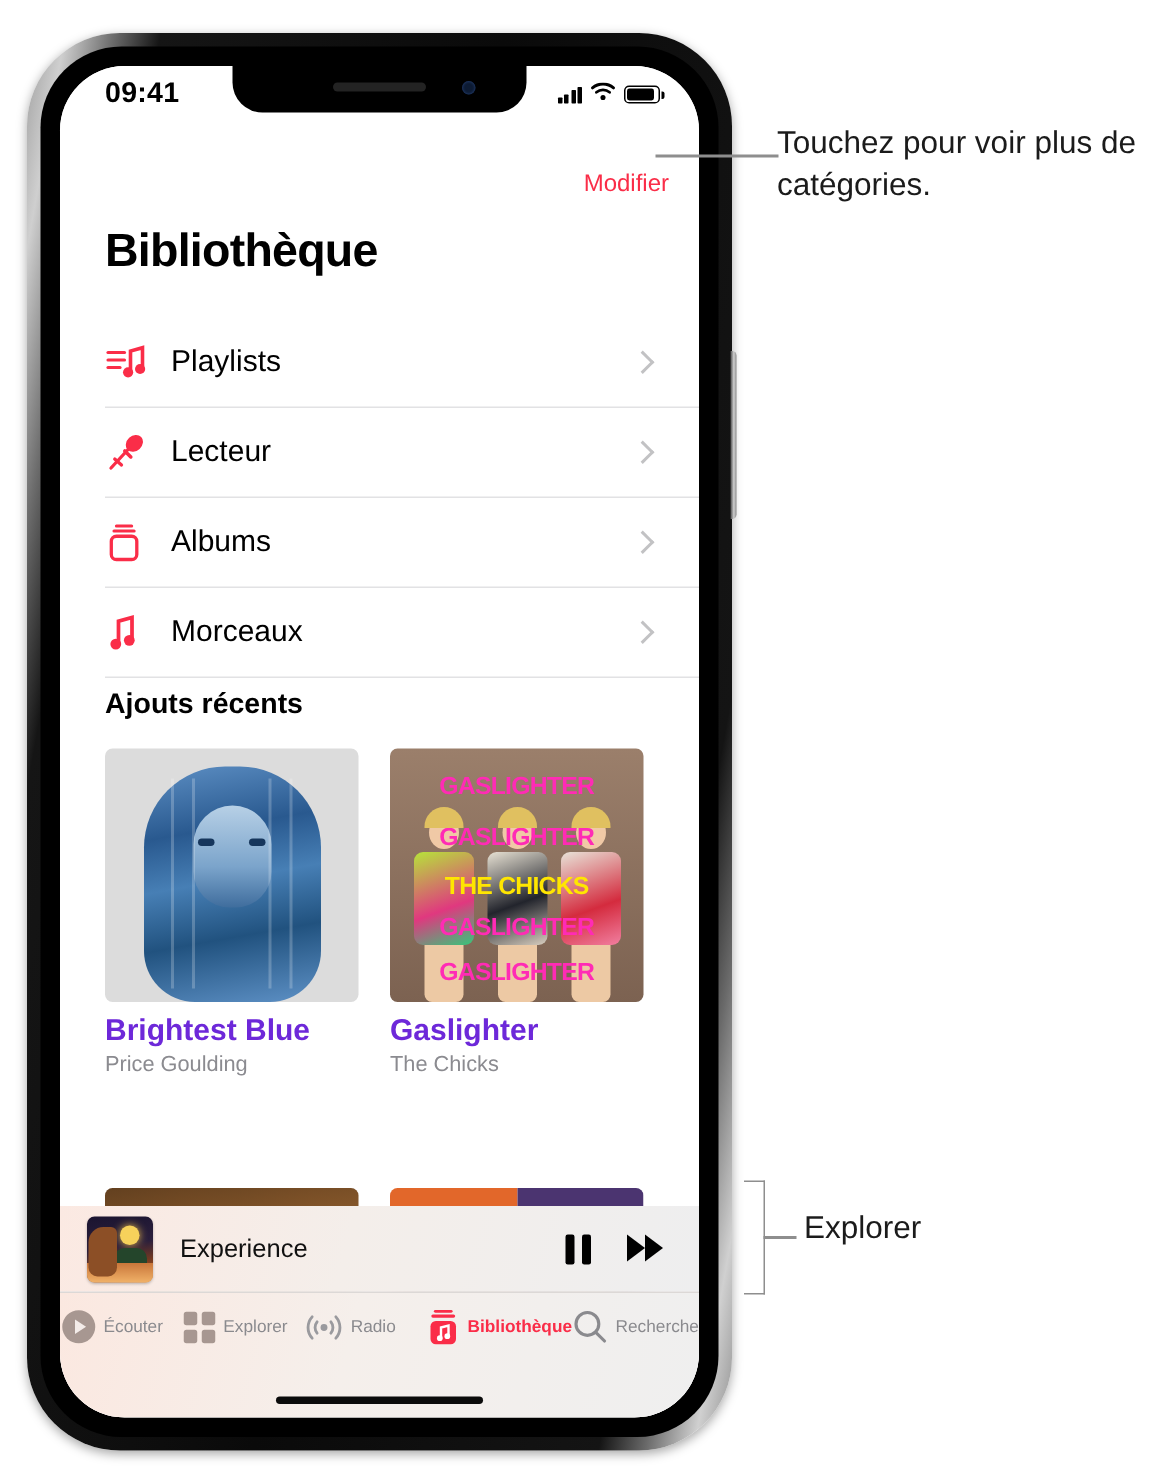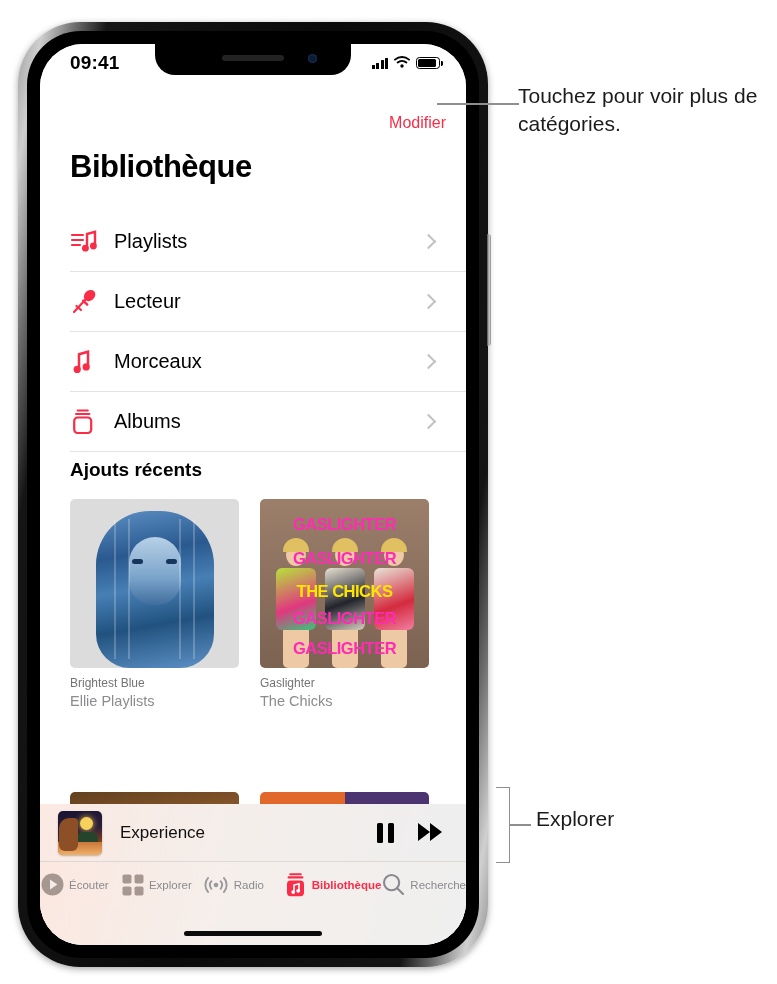--- a/index.html
+++ b/index.html
@@ -100,21 +100,21 @@
   #recent-heading{
     position:absolute;left:30px;top:415px;
     font-size:19px;font-weight:bold;color:#000;margin:0;
   }
   #album-grid{
     position:absolute;left:30px;top:455px;right:14px;
     display:grid;grid-template-columns:169px 169px;gap:14px 21px;
   }
   .album-cell{cursor:pointer;}
   .album-art{width:169px;height:169px;border-radius:5px;overflow:hidden;position:relative;}
-  .album-name{font-size:12px;color:#737373;margin-top:8px;white-space:nowrap;}
+  .album-name{font-size:20px;color:#6d28d9;margin-top:8px;white-space:nowrap;font-weight:bold;}
   .album-artist{font-size:14.5px;color:#8b8b90;margin-top:3px;white-space:nowrap;}
 
   
   .art-bb{background:#dcdcdc;}
   .art-bb .hair{
     position:absolute;left:50%;transform:translateX(-50%);top:12px;
     width:118px;height:157px;border-radius:54px 54px 34px 34px;
     background:linear-gradient(170deg,#5d8fc4 0%,#29598f 28%,#477fb5 48%,#21527f 70%,#5e91c6 100%);
   }
   .art-bb .face{
@@ -279,39 +279,39 @@
                 <ellipse cx="19.6" cy="7.6" rx="6.2" ry="5.1" transform="rotate(-43 19.6 7.6)" fill="#FA2D48"></ellipse>
                 <path d="M13.2 12.6l4 4" stroke="#FA2D48" stroke-width="2.4" stroke-linecap="round"></path>
               </svg>
             </span>
             <span class="cat-label">Lecteur</span>
             <span class="chev"></span>
           </div>
 
           <div class="cat-row">
             <span class="cat-icon">
+              <svg width="26" height="27" viewBox="0 0 26 27">
+                <rect x="4.2" y="9.5" width="17" height="15.5" rx="3.4" fill="none" stroke="#FA2D48" stroke-width="2.2"></rect>
+                <line x1="6" y1="6" x2="19.4" y2="6" stroke="#FA2D48" stroke-width="2.1" stroke-linecap="round"></line>
+                <line x1="7.6" y1="2.6" x2="17.8" y2="2.6" stroke="#FA2D48" stroke-width="2" stroke-linecap="round"></line>
+              </svg>
+            </span>
+            <span class="cat-label">Albums</span>
+            <span class="chev"></span>
+          </div>
+
+          <div class="cat-row">
+            <span class="cat-icon">
               <svg width="24" height="26" viewBox="0 0 24 26">
                 <path d="M9 20V5.2l9-2.5v13.6" fill="none" stroke="#FA2D48" stroke-width="2.5" stroke-linecap="round"></path>
                 <circle cx="7.2" cy="20.4" r="3.6" fill="#FA2D48"></circle>
                 <circle cx="16.2" cy="17.9" r="3.6" fill="#FA2D48"></circle>
               </svg>
             </span>
             <span class="cat-label">Morceaux</span>
-            <span class="chev"></span>
-          </div>
-
-          <div class="cat-row">
-            <span class="cat-icon">
-              <svg width="26" height="27" viewBox="0 0 26 27">
-                <rect x="4.2" y="9.5" width="17" height="15.5" rx="3.4" fill="none" stroke="#FA2D48" stroke-width="2.2"></rect>
-                <line x1="6" y1="6" x2="19.4" y2="6" stroke="#FA2D48" stroke-width="2.1" stroke-linecap="round"></line>
-                <line x1="7.6" y1="2.6" x2="17.8" y2="2.6" stroke="#FA2D48" stroke-width="2" stroke-linecap="round"></line>
-              </svg>
-            </span>
-            <span class="cat-label">Albums</span>
             <span class="chev"></span>
           </div>
 
         </div>
 
         <h2 id="recent-heading">Ajouts récents</h2>
 
         <div id="album-grid">
 
           <div class="album-cell">
@@ -319,21 +319,21 @@
               <div class="hair"></div>
               <div class="face"></div>
               <div class="eye l"></div>
               <div class="eye r"></div>
               <div class="strand" style="left:44px"></div>
               <div class="strand" style="left:58px"></div>
               <div class="strand" style="right:44px"></div>
               <div class="strand" style="right:58px"></div>
             </div>
             <div class="album-name">Brightest Blue</div>
-            <div class="album-artist">Ellie Playlists</div>
+            <div class="album-artist">Price Goulding</div>
           </div>
 
           <div class="album-cell">
             <div class="album-art art-gl">
               <div class="figs">
                 <div class="fig fig1">
                     <div class="hair"></div>
                     <div class="head"></div>
                     <div class="body"></div>
                     <div class="legs"></div>

